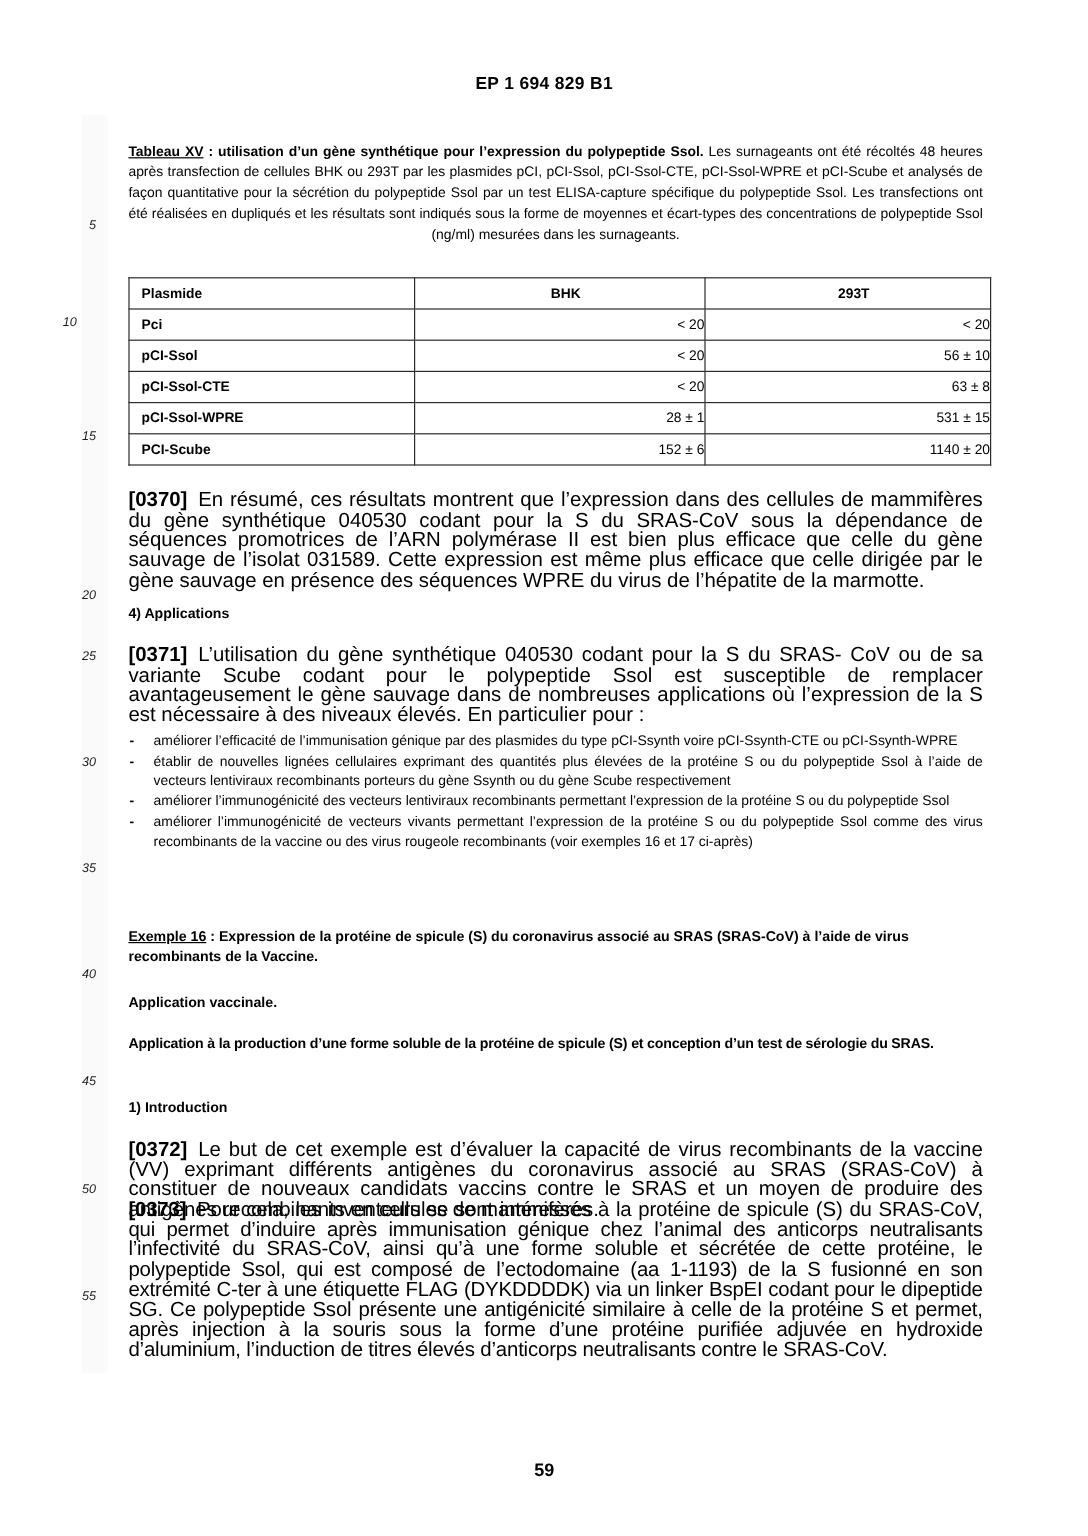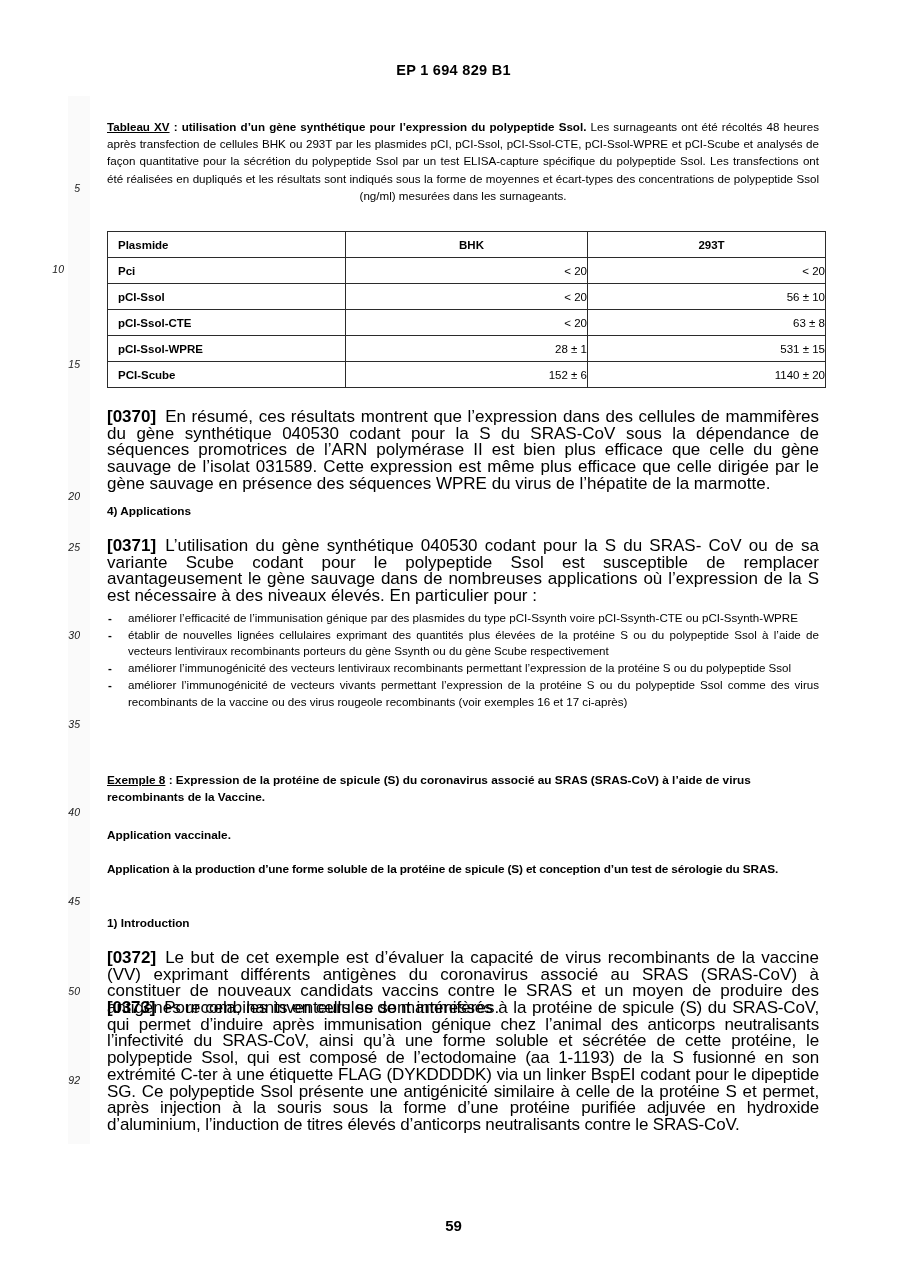--- a/index.html
+++ b/index.html
@@ -187,21 +187,21 @@
     <span class="line-num" style="top:182px;left:40px;">5</span>
     <span class="line-num" style="top:263px;left:24px;">10</span>
     <span class="line-num" style="top:358px;left:40px;">15</span>
     <span class="line-num" style="top:454px;left:40px;margin-top:36px;">20</span>
     <span class="line-num" style="top:541px;left:40px;">25</span>
     <span class="line-num" style="top:629px;left:40px;">30</span>
     <span class="line-num" style="top:718px;left:40px;">35</span>
     <span class="line-num" style="top:806px;left:40px;">40</span>
     <span class="line-num" style="top:895px;left:40px;">45</span>
     <span class="line-num" style="top:985px;left:40px;">50</span>
-    <span class="line-num" style="top:1074px;left:40px;">92</span>
+    <span class="line-num" style="top:1074px;left:40px;">55</span>
   </div>
 
   <div class="content">
 
     <div class="tbl-caption">
       <span class="lead"><u>Tableau XV</u><span> : utilisation d’un gène synthétique pour l’expression du polypeptide Ssol.</span></span><span> Les surnageants ont été récoltés 48 heures après transfection de cellules BHK ou 293T par les plasmides pCI, pCI-Ssol, pCI-Ssol-CTE, pCI-Ssol-WPRE et pCI-Scube et analysés de façon quantitative pour la sécrétion du polypeptide Ssol par un test ELISA-capture spécifique du polypeptide Ssol. Les transfections ont été réalisées en dupliqués et les résultats sont indiqués sous la forme de moyennes et écart-types des concentrations de polypeptide Ssol (ng/ml) mesurées dans les surnageants.</span>
     </div>
 
     <table class="data">
       <colgroup>
@@ -264,21 +264,21 @@
       </div>
       <div class="bullet">
         <span class="dash">-</span><span>améliorer l’immunogénicité des vecteurs lentiviraux recombinants permettant l’expression de la protéine S ou du polypeptide Ssol</span>
       </div>
       <div class="bullet">
         <span class="dash">-</span><span>améliorer l’immunogénicité de vecteurs vivants permettant l’expression de la protéine S ou du polypeptide Ssol comme des virus recombinants de la vaccine ou des virus rougeole recombinants (voir exemples 16 et 17 ci-après)</span>
       </div>
     </div>
 
     <div class="heading" style="top:772px;">
-      <u>Exemple 8</u><span> : Expression de la protéine de spicule (S) du coronavirus associé au SRAS (SRAS-CoV) à l’aide de virus recombinants de la Vaccine.</span>
+      <u>Exemple 16</u><span> : Expression de la protéine de spicule (S) du coronavirus associé au SRAS (SRAS-CoV) à l’aide de virus recombinants de la Vaccine.</span>
     </div>
 
     <div class="heading" style="top:827px;">Application vaccinale.</div>
 
     <div class="heading tight" style="top:861px;">Application à la production d’une forme soluble de la protéine de spicule (S) et conception d’un test de sérologie du SRAS.</div>
 
     <div class="heading" style="top:915px;">1) Introduction</div>
 
     <div class="para" style="top:950px;">
       <span class="tag">[0372]</span><span>Le but de cet exemple est d’évaluer la capacité de virus recombinants de la vaccine (VV) exprimant différents antigènes du coronavirus associé au SRAS (SRAS-CoV) à constituer de nouveaux candidats vaccins contre le SRAS et un moyen de produire des antigènes recombinants en cellules de mammifères.</span>

